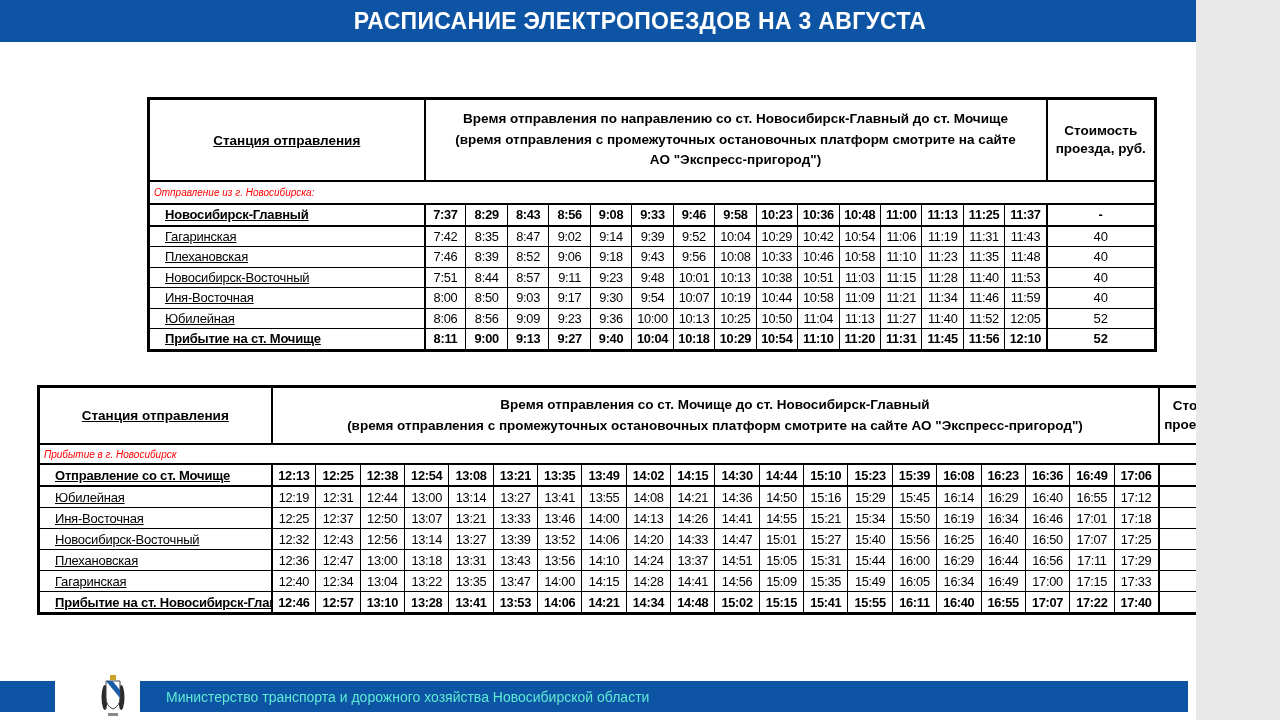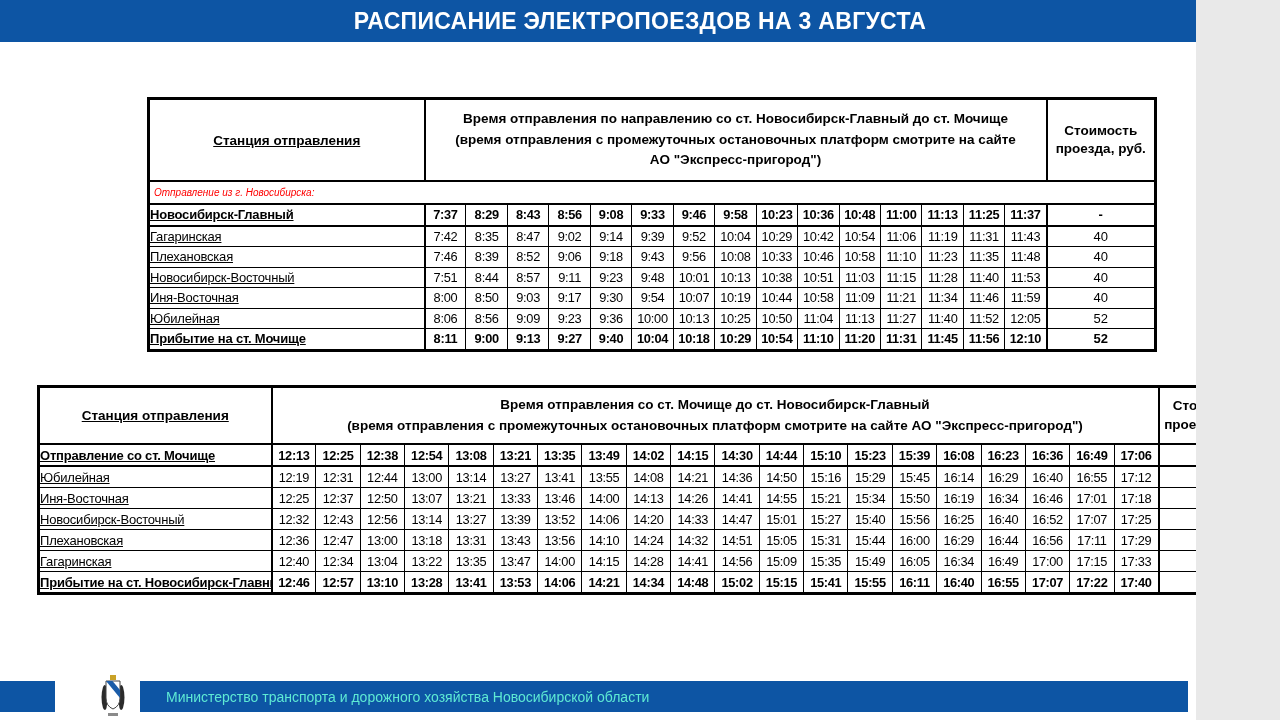--- a/index.html
+++ b/index.html
@@ -18,21 +18,21 @@
   .head-row th{font-weight:bold;font-size:13.5px;text-align:center;border-bottom:2px solid #000;
                background:#fff;color:#000;}
   .station-head,.station-cell{border-right:2px solid #000 !important;text-decoration:underline;}
   .price-head,.price-cell{border-left:2px solid #000 !important;}
   .time-head{color:#fe0000;white-space:pre-line;line-height:1.55;padding:0 28px;margin-top:11px;}
   .price-head{white-space:pre-line;line-height:1.35;padding:0 4px;margin-top:32px;}
   .section-row td{border-top:2px solid #000;border-bottom:2px solid #000;color:#fe0000;
                   font-style:italic;font-size:10px;text-align:left;padding:1px 4px;}
   tbody td{background:#fff;color:#000;}
   tbody tr:first-child td{border-bottom:2px solid #000;}
-  .station-cell{font-size:13px;text-align:left;padding:0 0;white-space:nowrap;letter-spacing:-.2px;}
+  .station-cell{font-size:13px;text-align:left;padding:0 15px;white-space:nowrap;letter-spacing:-.2px;}
   .time-cell{font-size:12.8px;text-align:center;padding:0;letter-spacing:-.3px;}
   .price-cell{font-size:13px;text-align:center;}
   .bold-row td{font-weight:bold;}
 
   .tbl-top{left:147px;top:97px;width:1010px;}
   .tbl-top .head-row th{height:78px;}
   .tbl-top .section-row td{height:19px;}
   .tbl-top tbody td{height:17.5px;}
 
   .tbl-bot{left:37px;top:385px;width:1225px;}
@@ -256,20 +256,23 @@
           <col style="width: 102px;">
         </colgroup>
       <thead>
         <tr class="head-row">
           <th class="station-head">Станция отправления</th>
           <th class="time-head" colspan="20">Время отправления со ст. Мочище до ст. Новосибирск-Главный
 (время отправления с промежуточных остановочных платформ смотрите на сайте АО "Экспресс-пригород")</th>
           <th class="price-head">Стоимость
 проезда, руб.</th>
         </tr>
+        <tr class="section-row">
+          <td colspan="22">Прибытие в г. Новосибирск</td>
+        </tr>
       </thead>
       <tbody>
           <tr class="bold-row">
             <td class="station-cell">Отправление со ст. Мочище</td>
             <td class="time-cell">12:13</td>
             <td class="time-cell">12:25</td>
             <td class="time-cell">12:38</td>
             <td class="time-cell">12:54</td>
             <td class="time-cell">13:08</td>
             <td class="time-cell">13:21</td>
@@ -349,37 +352,37 @@
             <td class="time-cell">14:06</td>
             <td class="time-cell">14:20</td>
             <td class="time-cell">14:33</td>
             <td class="time-cell">14:47</td>
             <td class="time-cell">15:01</td>
             <td class="time-cell">15:27</td>
             <td class="time-cell">15:40</td>
             <td class="time-cell">15:56</td>
             <td class="time-cell">16:25</td>
             <td class="time-cell">16:40</td>
-            <td class="time-cell">16:52</td>
+            <td class="time-cell">16:50</td>
             <td class="time-cell">17:07</td>
             <td class="time-cell">17:25</td>
             <td class="price-cell">40</td>
           </tr>
           <tr>
             <td class="station-cell">Плехановская</td>
             <td class="time-cell">12:36</td>
             <td class="time-cell">12:47</td>
             <td class="time-cell">13:00</td>
             <td class="time-cell">13:18</td>
             <td class="time-cell">13:31</td>
             <td class="time-cell">13:43</td>
             <td class="time-cell">13:56</td>
             <td class="time-cell">14:10</td>
             <td class="time-cell">14:24</td>
-            <td class="time-cell">14:32</td>
+            <td class="time-cell">13:37</td>
             <td class="time-cell">14:51</td>
             <td class="time-cell">15:05</td>
             <td class="time-cell">15:31</td>
             <td class="time-cell">15:44</td>
             <td class="time-cell">16:00</td>
             <td class="time-cell">16:29</td>
             <td class="time-cell">16:44</td>
             <td class="time-cell">16:56</td>
             <td class="time-cell">17:11</td>
             <td class="time-cell">17:29</td>

